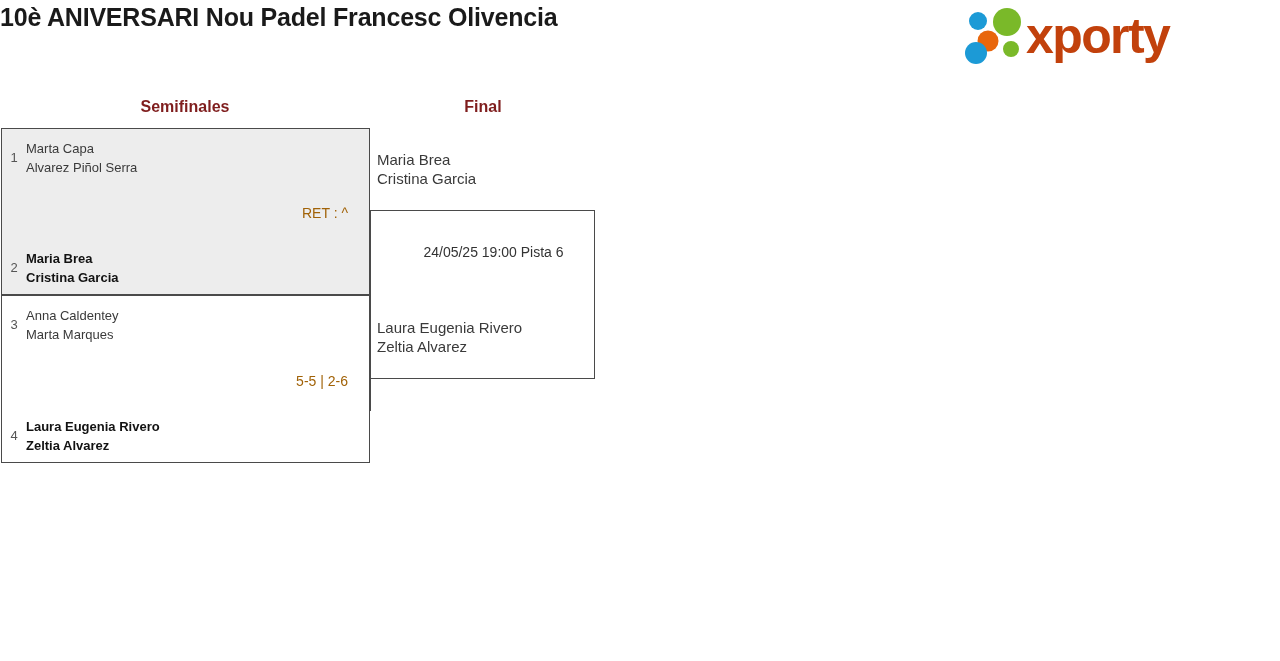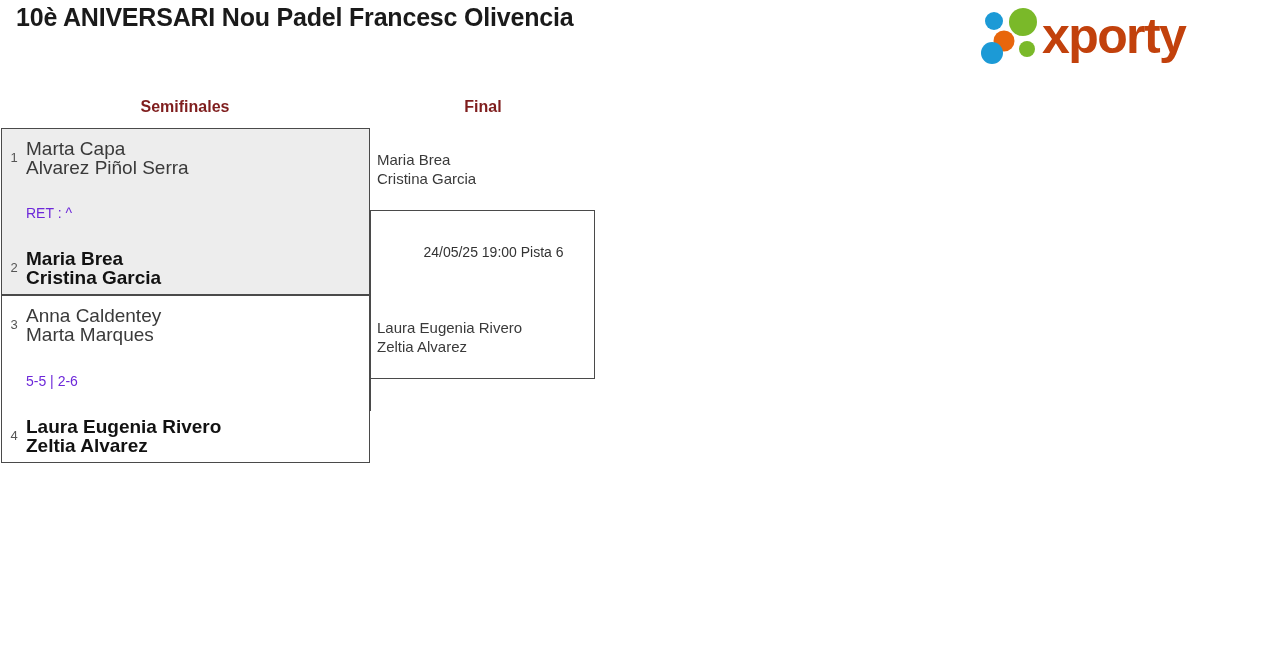--- a/index.html
+++ b/index.html
@@ -16,21 +16,20 @@
     overflow: hidden;
   }
 
   
   .page-header {
     position: absolute;
     left: 0;
     top: 0;
     width: 1192px;
     height: 90px;
-    margin-left: 16px;
   }
   .tournament-title {
     position: absolute;
     left: 0px;
     top: 2px;
     width: 900px;
     font-size: 25px;
     font-weight: bold;
     color: #1a1a1a;
     line-height: 31px;
@@ -146,21 +145,21 @@
   }
   .seed {
     width: 24px;
     flex: 0 0 24px;
     text-align: center;
     font-size: 13px;
     color: #555555;
     line-height: 14px;
   }
   .team-names {
-    font-size: 19px;
+    font-size: 13px;
     line-height: 19px;
     color: #3a3a3a;
     white-space: nowrap;
   }
   .team.winner .team-names {
     font-weight: bold;
     color: #121212;
   }
   .team-names .player {
     display: block;
@@ -169,23 +168,23 @@
   #team-sf1-top    { top: 10px; }
   #team-sf1-bottom { top: 120px; }
   #team-sf2-top    { top: 10px; }
   #team-sf2-bottom { top: 121px; }
 
   
   .match-score {
     position: absolute;
     left: 24px;
     width: 322px;
-    text-align: left;
+    text-align: right;
     font-size: 14px;
-    color: #6d28d9;
+    color: #a16207;
     white-space: nowrap;
   }
   #score-sf1 { top: 76px; }
   #score-sf2 { top: 77px; }
 
   
   
   #team-final-top {
     position: absolute;
     left: 377px;

